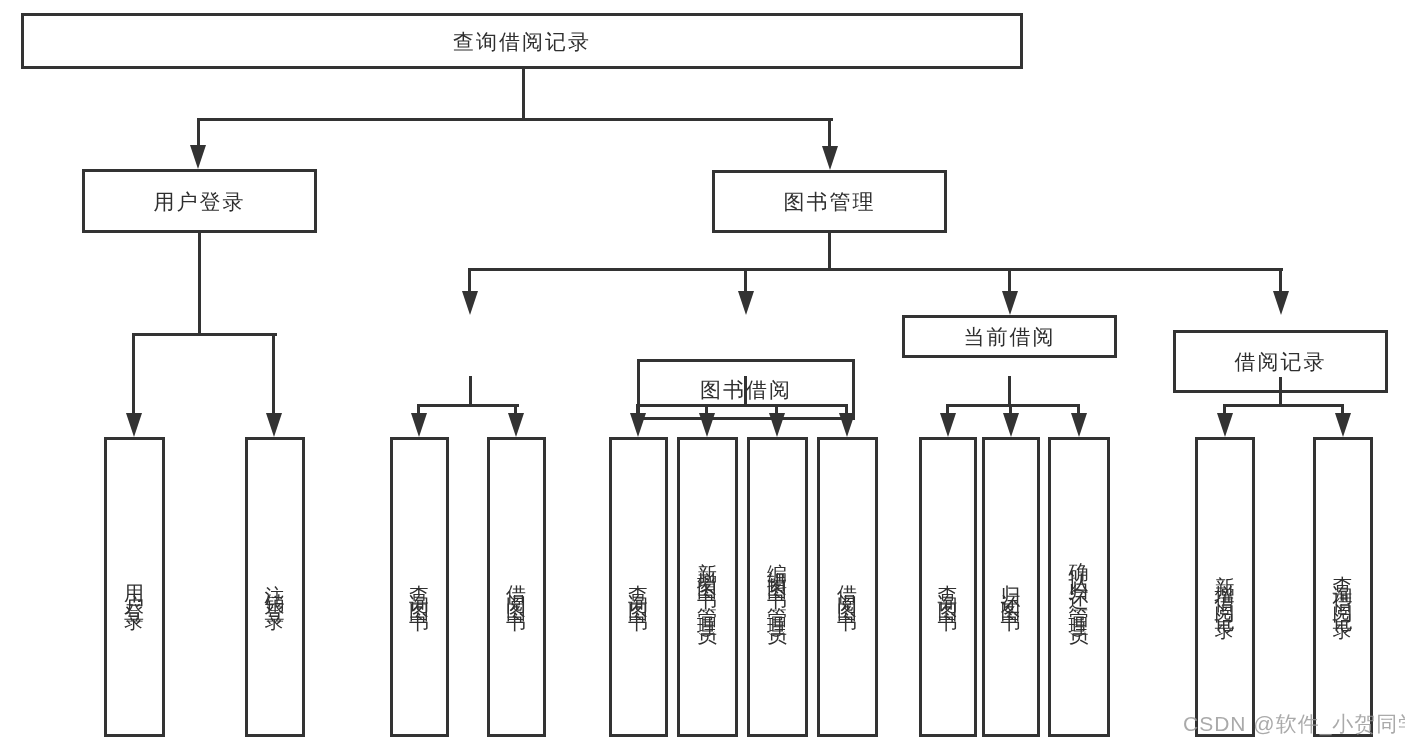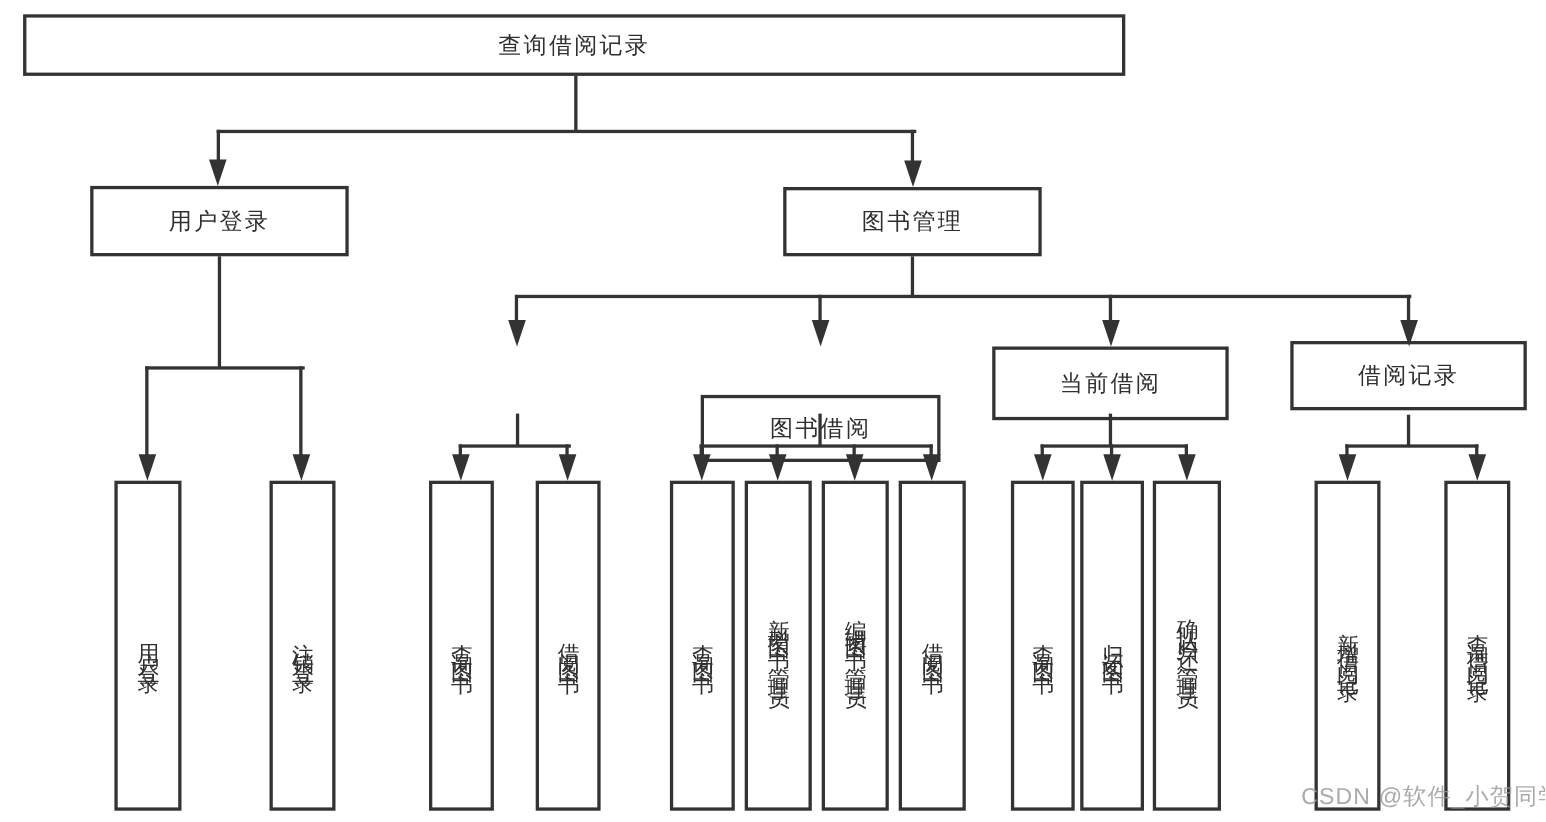--- a/index.html
+++ b/index.html
@@ -78,24 +78,24 @@
   <div class="node" style="left:82px; top:169px; width:235px; height:64px;">
     <span class="label">用户登录</span>
   </div>
   <div class="node" style="left:712px; top:170px; width:235px; height:63px;text-align:right;">
     <span class="label">图书管理</span>
   </div>
 
   <div class="node" style="left:637px; top:315px; width:218px; height:61px;margin-top:44px;">
     <span class="label">图书借阅</span>
   </div>
-  <div class="node" style="left:902px; top:315px; width:215px; height:67px;">
+  <div class="node" style="left:902px; top:315px; width:215px; height:43px;">
     <span class="label">当前借阅</span>
   </div>
-  <div class="node" style="left:1173px; top:310px; width:215px; height:63px;">
+  <div class="node" style="left:1173px; top:330px; width:215px; height:63px;">
     <span class="label">借阅记录</span>
   </div>
 
   <div class="node vert" style="left:104px; top:437px; width:61px; height:300px;">
     <span class="label">用户登录</span>
   </div>
   <div class="node vert" style="left:245px; top:437px; width:60px; height:300px;">
     <span class="label">注销登录</span>
   </div>
 

